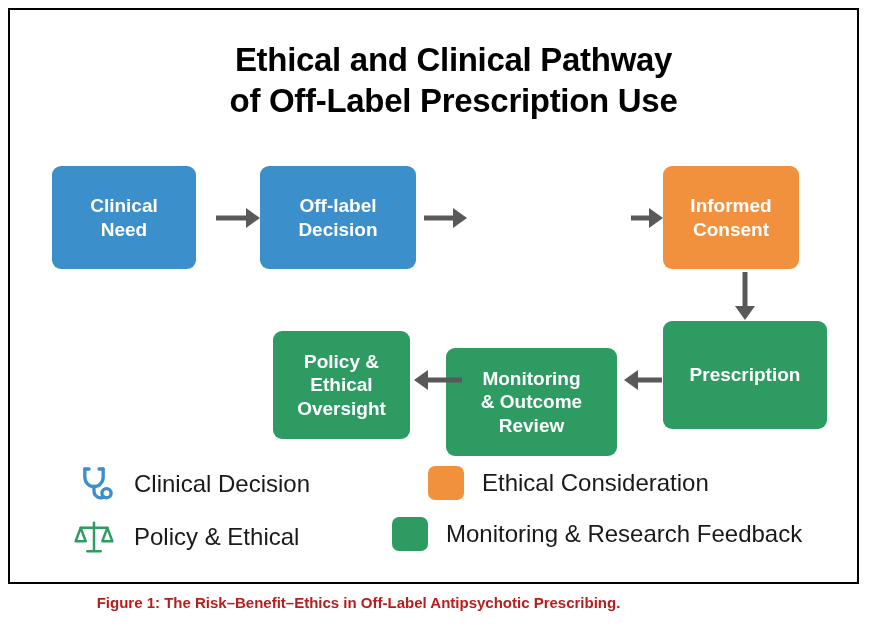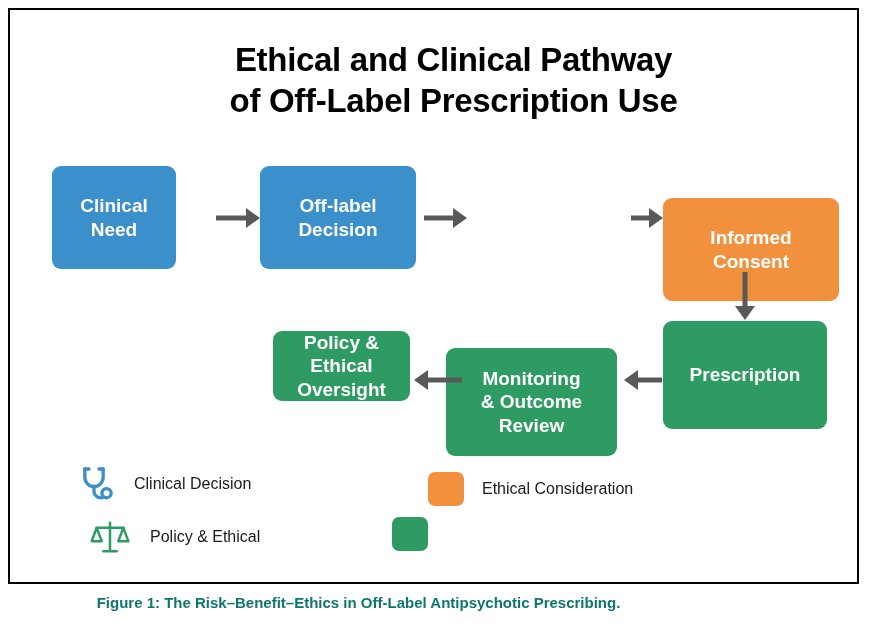--- a/index.html
+++ b/index.html
@@ -58,29 +58,29 @@
     padding: 4px 6px;
     box-sizing: border-box;
   }
   .flow-box .box-text { display: block; width: 100%; white-space: pre-line; }
 
   .fill-blue   { background: #3b8fca; }
   .fill-orange { background: #f2913d; }
   .fill-green  { background: #2e9b63; }
 
   
-  #box-clinical-need      { left: 42px;  top: 156px; width: 124px; height: 103px; }
+  #box-clinical-need      { left: 42px;  top: 156px; width: 144px; height: 103px; }
   #box-offlabel-decision  { left: 250px; top: 156px; width: 156px; height: 103px; justify-content: center; }
   #box-risk-benefit       { left: 457px; top: 156px; width: 156px; height: 103px; }
-  #box-informed-consent   { left: 653px; top: 156px; width: 176px; height: 103px; margin-top: 32px; }
+  #box-informed-consent   { left: 653px; top: 156px; width: 136px; height: 103px; }
 
   
   #box-prescription       { left: 653px; top: 311px; width: 164px; height: 108px; justify-content: center; }
   #box-monitoring         { left: 436px; top: 311px; width: 171px; height: 108px; margin-top: 27px; }
-  #box-policy-oversight   { left: 263px; top: 321px; width: 137px; height: 70px; }
+  #box-policy-oversight   { left: 263px; top: 321px; width: 137px; height: 108px; }
 
   
   .arrow-h, .arrow-v {
     position: absolute;
   }
   .arrow-h .shaft {
     position: absolute;
     height: 5px;
     background: #595959;
     top: 50%;
@@ -152,42 +152,42 @@
     justify-content: center;
     flex: 0 0 auto;
   }
   .legend-swatch {
     width: 36px;
     height: 34px;
     border-radius: 7px;
     flex: 0 0 auto;
   }
   .legend-label {
-    font-size: 16px;
+    font-size: 24px;
     color: #1a1a1a;
     margin-left: 18px;
     white-space: nowrap;
     font-weight: normal;
   }
   #legend-clinical-decision { left: 62px;  top: 5px; }
-  #legend-policy-ethical    { left: 78px;  top: 58px; justify-content: flex-end; }
-  #legend-ethical-consideration { left: 382px; top: 15px; padding-left: 36px; }
+  #legend-policy-ethical    { left: 62px;  top: 58px; justify-content: flex-end; }
+  #legend-ethical-consideration { left: 382px; top: 9px; padding-left: 36px; }
   #legend-monitoring-feedback   { left: 382px; top: 60px; }
 
   
   #figure-caption {
     position: absolute;
     left: 0;
     top: 594px;
     width: 717px;
     text-align: center;
     font-family: "Liberation Sans", sans-serif;
     font-size: 15px;
     font-weight: bold;
-    color: #0f766e;
+    color: #b91c1c;
   }
 </style>
 </head>
 <body>
 
 <div id="figure-frame">
 
   <div id="figure-title">
     <span class="t-line">Ethical and Clinical Pathway</span>
     <span class="t-line">of Off-Label Prescription Use</span>
@@ -284,18 +284,19 @@
       <span class="legend-label">Policy &amp; Ethical</span>
     </div>
 
     <div class="legend-item" id="legend-ethical-consideration">
       <span class="legend-swatch fill-orange"></span>
       <span class="legend-label">Ethical Consideration</span>
     </div>
 
     <div class="legend-item" id="legend-monitoring-feedback">
       <span class="legend-swatch fill-green"></span>
+      <span class="legend-label">Monitoring &amp; Research Feedback</span>
     </div>
 
   </div>
 </div>
 
 <div id="figure-caption">Figure 1: The Risk–Benefit–Ethics in Off-Label Antipsychotic Prescribing.</div>
 
 </body></html>

